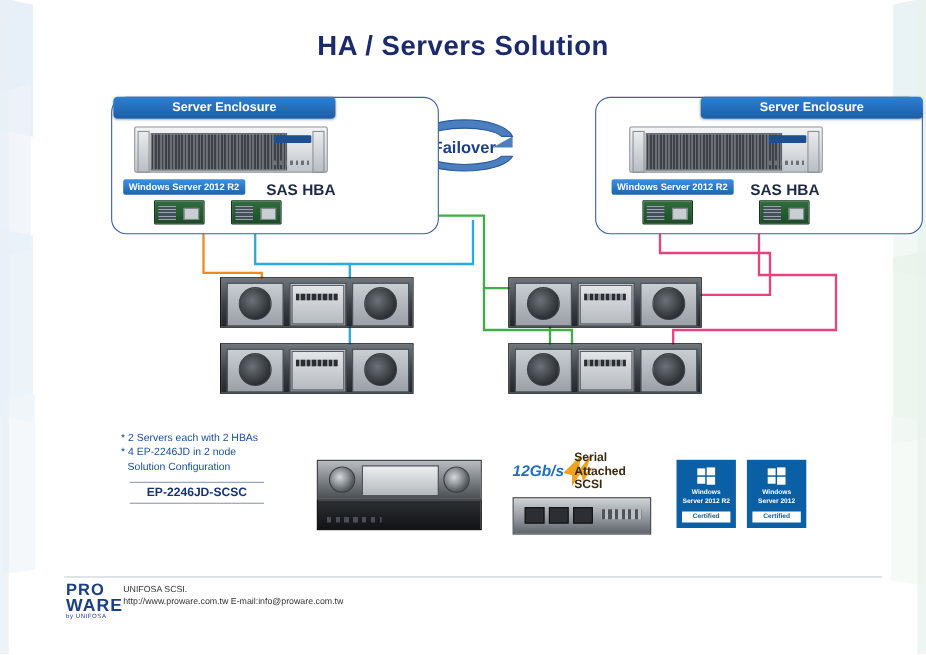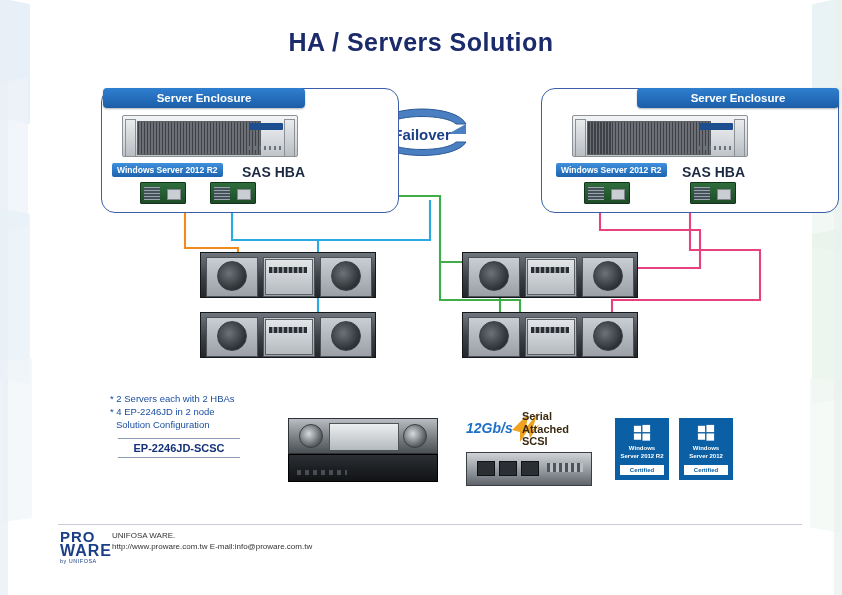--- a/index.html
+++ b/index.html
@@ -628,17 +628,17 @@
     <div class="cert">Certified</div>
   </div>
 
   <div class="footer-line"></div>
   <div class="logo">
     <div class="pro">PRO</div>
     <div class="ware">WARE</div>
     <div class="by">by UNIFOSA</div>
   </div>
   <div class="footer-text">
-    <div>UNIFOSA WARE.</div>
+    <div>UNIFOSA SCSI.</div>
     <div>http://www.proware.com.tw E-mail:info@proware.com.tw</div>
   </div>
 
 </div>
 
 </body></html>

